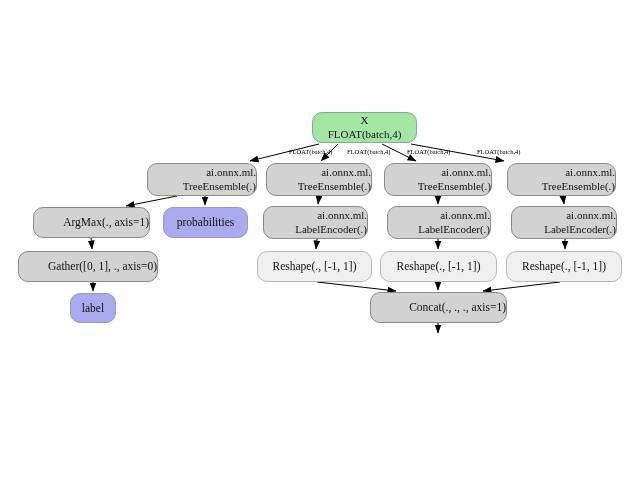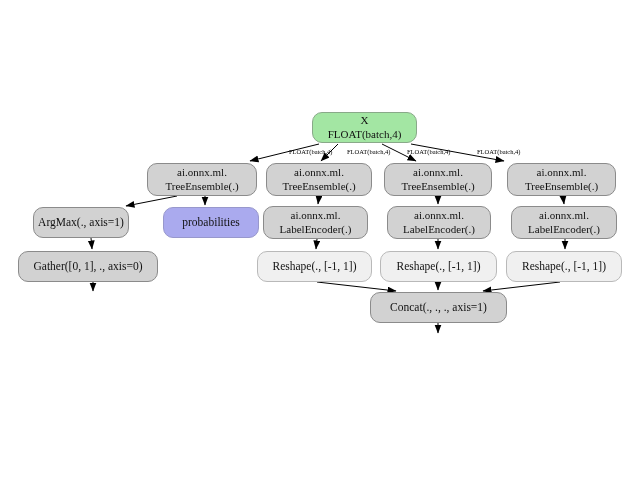--- a/index.html
+++ b/index.html
@@ -14,21 +14,21 @@
   .edges line{stroke:var(--edge-color,#000);stroke-width:1;}
   .node{
     position:absolute;box-sizing:border-box;
     border-radius:10px;
     display:flex;flex-direction:column;align-items:center;justify-content:center;
     text-align:center;color:#111;
     font-size:11.5px;line-height:1.22;
     white-space:nowrap;
   }
   .node.two{font-size:11px;}
-  .gray{background:var(--node-gray,#d2d2d2);border:1.2px solid var(--node-border,#8b8b8b);}
+  .gray{background:var(--node-gray,#d2d2d2);border:1.2px solid var(--node-border,#8b8b8b);align-items:flex-end;}
   .light{background:var(--reshape-fill,#f0f0f0);border:1.2px solid var(--reshape-border,#b9b9b9);}
   .green{background:var(--input-green,#a3e6a3);border:1.2px solid var(--green-border,#89a989);}
   .purple{background:var(--output-purple,#aaaaee);border:1.2px solid var(--purple-border,#9898cc);}
   .edge-label{
     position:absolute;font-size:6.5px;letter-spacing:0;color:#000;
     white-space:nowrap;transform-origin:left top;
   }
 </style>
 </head>
 <body>
@@ -81,24 +81,24 @@
   </div>
   <div class="node gray two" style="left:384px;top:163px;width:108px;height:33px">
     <span>ai.onnx.ml.</span>
     <span>TreeEnsemble(.)</span>
   </div>
   <div class="node gray two" style="left:507px;top:163px;width:109px;height:33px">
     <span>ai.onnx.ml.</span>
     <span>TreeEnsemble(.)</span>
   </div>
 
-  <div class="node gray" style="left:33px;top:207px;width:96px;height:31px">
+  <div class="node gray" style="left:33px;top:207px;width:117px;height:31px">
     <span>ArgMax(., axis=1)</span>
   </div>
-  <div class="node purple" style="left:163px;top:207px;width:96px;height:31px">
+  <div class="node purple" style="left:163px;top:207px;width:85px;height:31px">
     <span>probabilities</span>
   </div>
 
   <div class="node gray two" style="left:263px;top:206px;width:105px;height:33px">
     <span>ai.onnx.ml.</span>
     <span>LabelEncoder(.)</span>
   </div>
   <div class="node gray two" style="left:387px;top:206px;width:104px;height:33px">
     <span>ai.onnx.ml.</span>
     <span>LabelEncoder(.)</span>
@@ -114,18 +114,21 @@
   <div class="node light" style="left:257px;top:251px;width:115px;height:31px">
     <span>Reshape(., [-1, 1])</span>
   </div>
   <div class="node light" style="left:380px;top:251px;width:117px;height:31px">
     <span>Reshape(., [-1, 1])</span>
   </div>
   <div class="node light" style="left:506px;top:251px;width:116px;height:31px">
     <span>Reshape(., [-1, 1])</span>
   </div>
 
+  <div class="node purple" style="left:70px;top:293px;width:46px;height:30px">
+    <span>label</span>
+  </div>
   <div class="node gray" style="left:370px;top:292px;width:137px;height:31px">
     <span>Concat(., ., ., axis=1)</span>
   </div>
 
 
 </div>
 
 </body></html>

